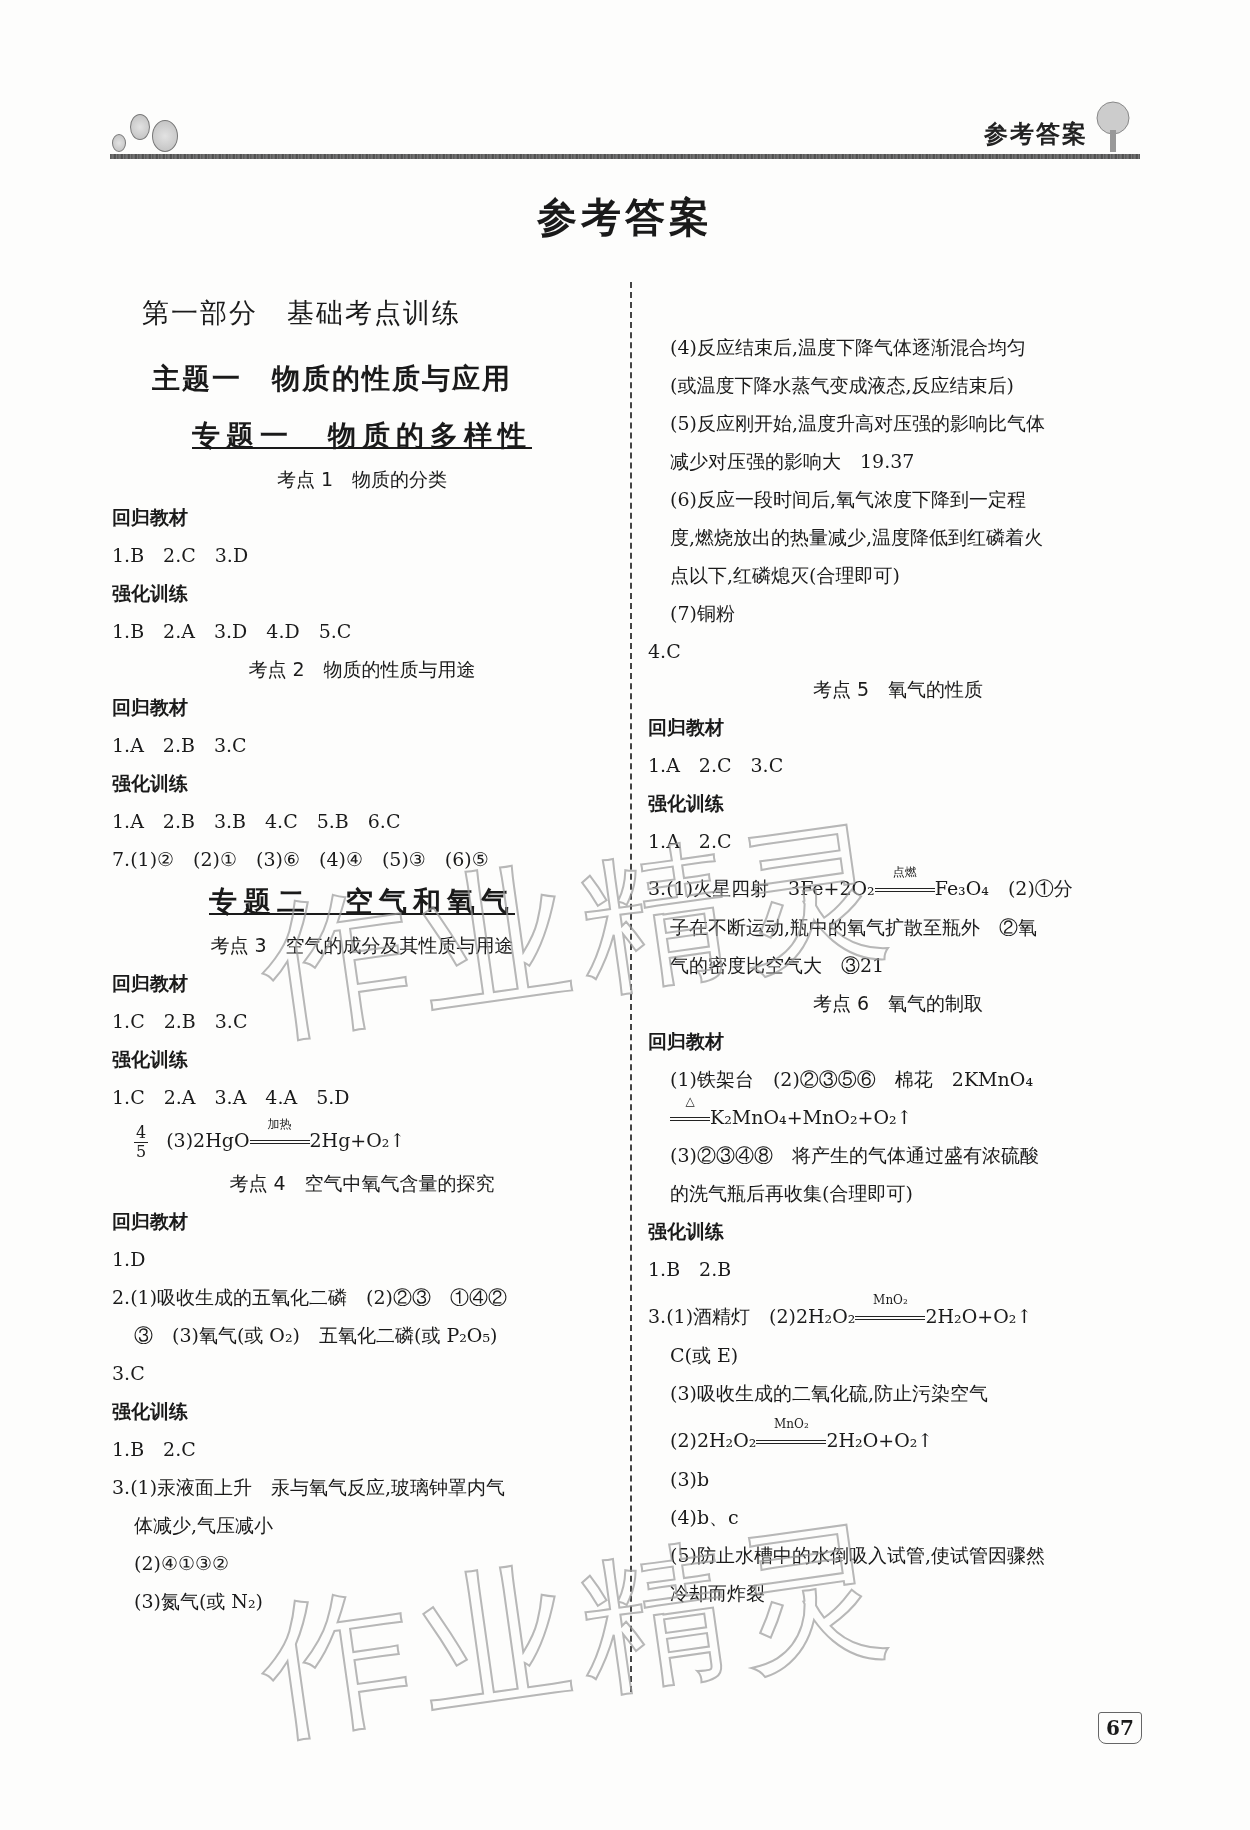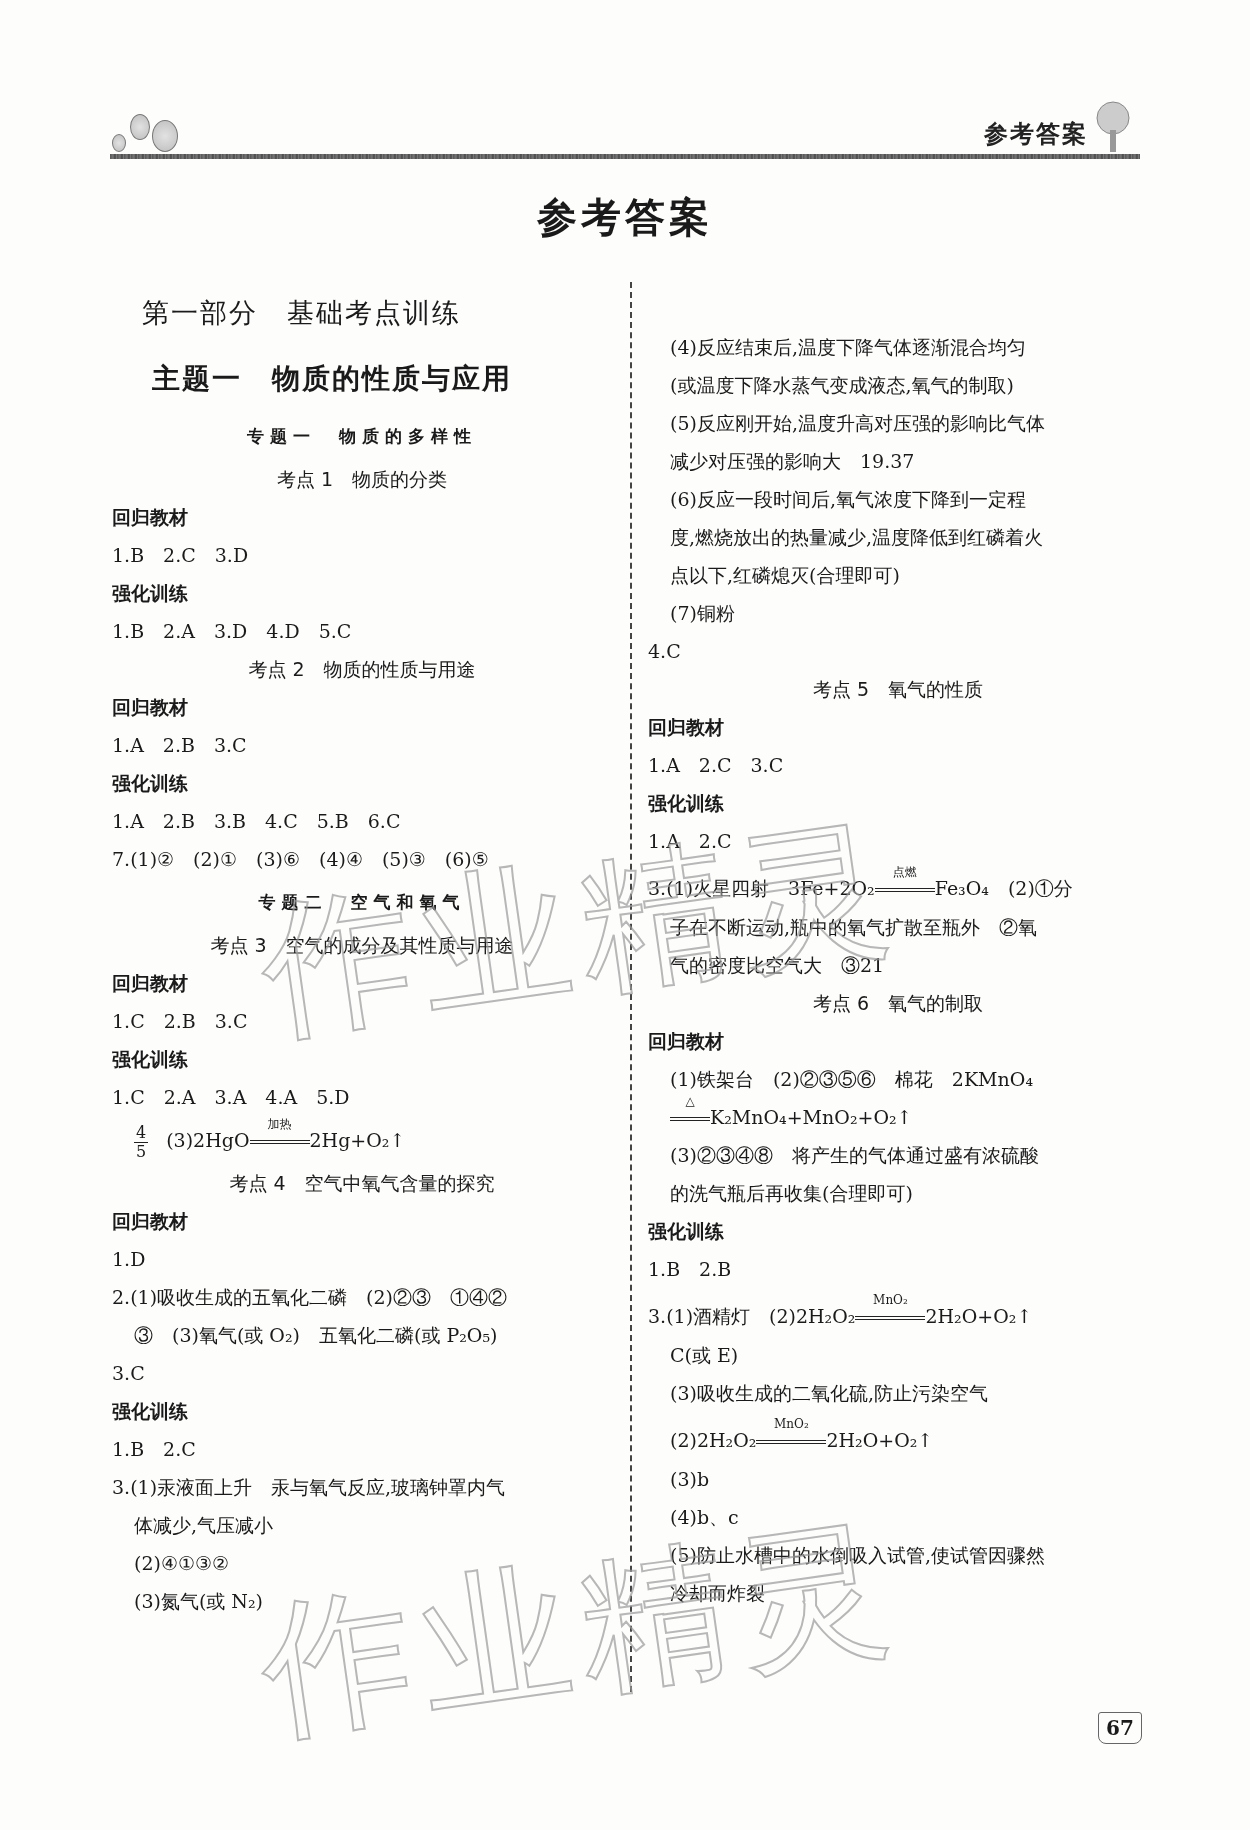--- a/index.html
+++ b/index.html
@@ -22,22 +22,22 @@
   .col-left { left: 112px; width: 500px; }
   .col-right { left: 648px; width: 500px; margin-top: 48px; }
   .divider { position: absolute; left: 630px; top: 282px; width: 0; height: 1410px;
     border-left: 2px dashed #444; }
   .line { font-size: 19px; line-height: 38px; height: 38px; white-space: nowrap; }
   .indent { padding-left: 22px; }
   .part-title { font-size: 27px; font-weight: normal; font-family: "DejaVu Sans", sans-serif;
     height: 66px; line-height: 66px; padding-left: 30px; letter-spacing: 2px; }
   .theme-title { font-size: 28px; font-weight: bold; font-family: "DejaVu Sans", sans-serif;
     height: 66px; line-height: 66px; padding-left: 40px; letter-spacing: 2px; }
-  .topic-title { font-size: 17px; font-weight: bold; text-align: center; height: 48px; line-height: 48px;
-    letter-spacing: 6px; font-family: "DejaVu Serif", serif; }
+  .topic-title { font-size: 28px; font-weight: bold; text-align: center; height: 48px; line-height: 48px;
+    letter-spacing: 6px; font-family: "DejaVu Serif", serif; text-decoration: underline; }
   .point-title { font-size: 19px; font-family: "DejaVu Sans", sans-serif; text-align: center;
     height: 38px; line-height: 38px; }
   .label { font-size: 19px; font-weight: bold; font-family: "DejaVu Sans", sans-serif;
     height: 38px; line-height: 38px; }
   .eq { display: inline-block; position: relative; vertical-align: baseline; }
   .eq-cond { position: absolute; top: -16px; left: 0; right: 0; text-align: center; font-size: 12px; }
   .eq-bar { display: inline-block; width: 60px; border-top: 1px solid #222; border-bottom: 1px solid #222;
     height: 2px; vertical-align: middle; }
   .frac { display: inline-block; vertical-align: middle; text-align: center; font-size: 16px; line-height: 18px; margin-right: 18px; }
   .frac span { display: block; }
@@ -107,21 +107,21 @@
   <div class="label">强化训练</div>
   <div class="line">1.B　2.C</div>
   <div class="line">3.(1)汞液面上升　汞与氧气反应,玻璃钟罩内气</div>
   <div class="line indent">体减少,气压减小</div>
   <div class="line indent">(2)④①③②</div>
   <div class="line indent">(3)氮气(或 N₂)</div>
 </div>
 
 <div class="col col-right">
   <div class="line indent">(4)反应结束后,温度下降气体逐渐混合均匀</div>
-  <div class="line indent">(或温度下降水蒸气变成液态,氧气的制取)</div>
+  <div class="line indent">(或温度下降水蒸气变成液态,反应结束后)</div>
   <div class="line indent">(5)反应刚开始,温度升高对压强的影响比气体</div>
   <div class="line indent">减少对压强的影响大　19.37</div>
   <div class="line indent">(6)反应一段时间后,氧气浓度下降到一定程</div>
   <div class="line indent">度,燃烧放出的热量减少,温度降低到红磷着火</div>
   <div class="line indent">点以下,红磷熄灭(合理即可)</div>
   <div class="line indent">(7)铜粉</div>
   <div class="line">4.C</div>
 
   <div class="point-title">考点 5　氧气的性质</div>
   <div class="label">回归教材</div>

